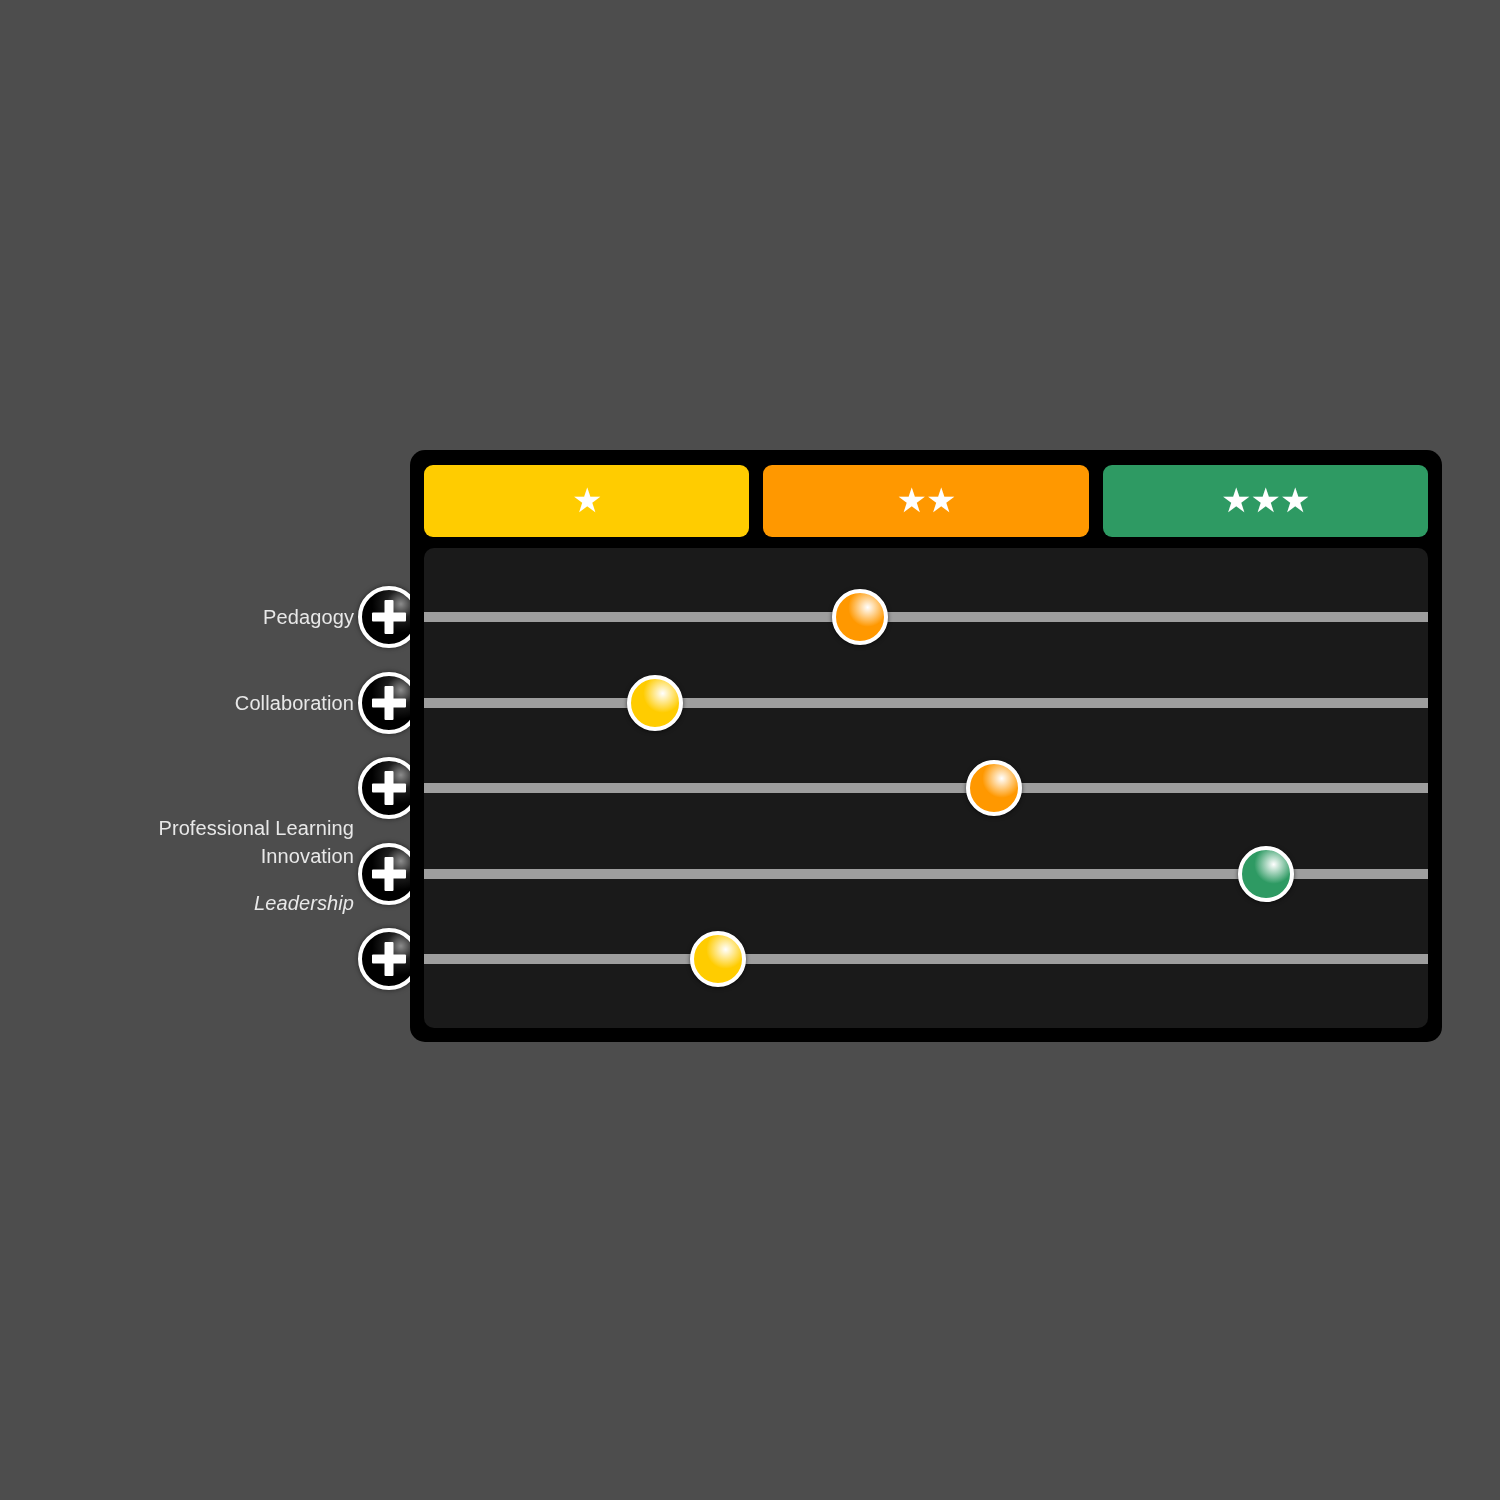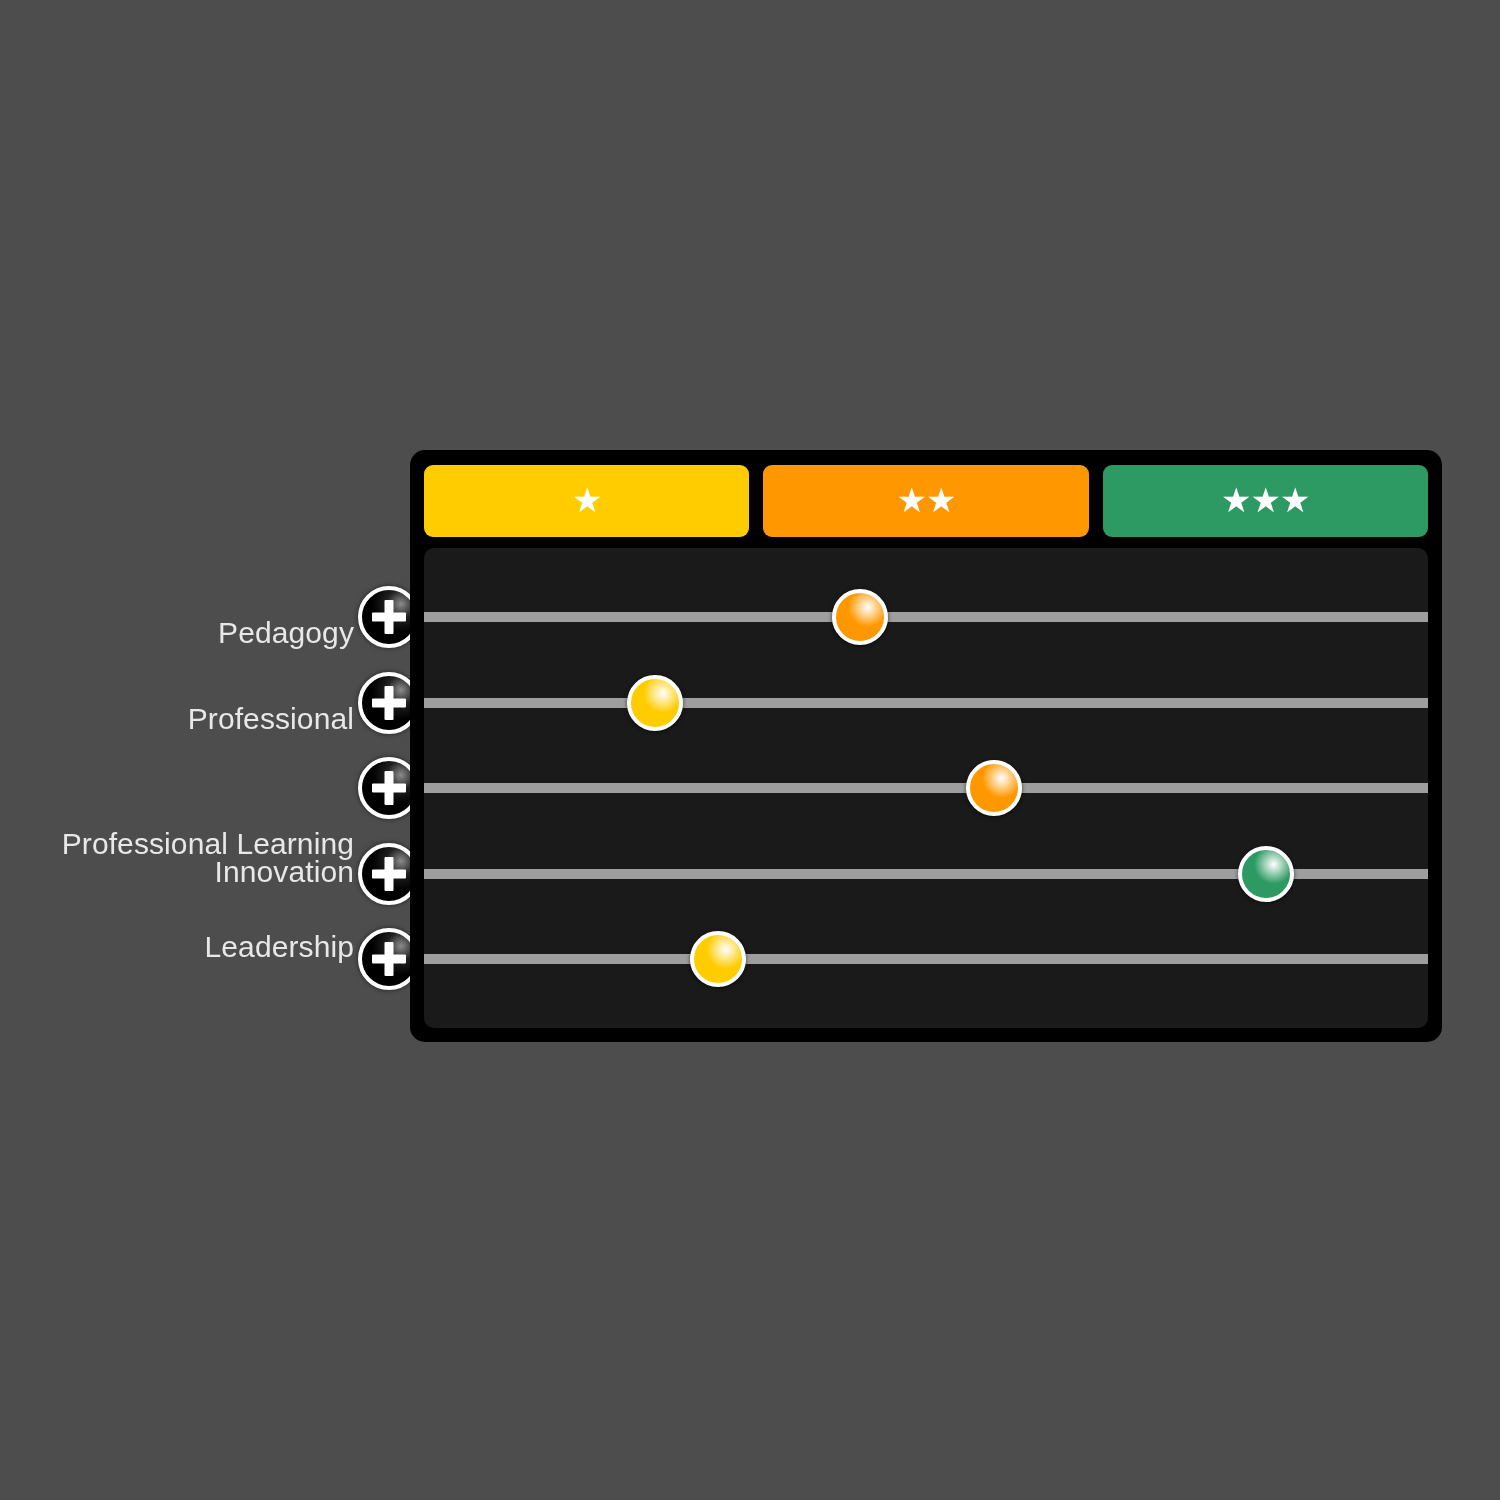--- a/index.html
+++ b/index.html
@@ -76,25 +76,24 @@
     top:-5px;
     background:#9e9e9e;
   }
 
   
   .row-label {
     position:absolute;
     right:1146px;           
     white-space:nowrap;
     color:#e8e8e8;
-    font-size:30px;
+    font-size:20px;
     line-height:1;
     transform:translateY(-50%);
     letter-spacing:0.1px;
-    margin-top:16px;
   }
   .plus-btn {
     position:absolute;
     width:62px; height:62px;
     border-radius:50%;
     background:
       radial-gradient(circle at 72% 26%, rgba(255,255,255,0.55) 0%, rgba(255,255,255,0.12) 26%, rgba(255,255,255,0) 52%),
       #000000;
     border:4px solid #ffffff;
     transform:translate(-50%,-50%);
@@ -122,27 +121,27 @@
   }
 </style>
 </head>
 <body>
 
 <div id="stage">
 
   <div id="labels-layer">
       <div class="row-label" style="top: 617px;">Pedagogy</div>
       <div class="plus-btn" style="left: 389px; top: 617px;"></div>
-      <div class="row-label" style="top: 702.5px;">Professional</div>
+      <div class="row-label" style="top: 702.5px;">Collaboration</div>
       <div class="plus-btn" style="left: 389px; top: 702.5px;"></div>
       <div class="row-label" style="top: 828px;">Professional Learning</div>
       <div class="plus-btn" style="left: 389px; top: 788px;"></div>
       <div class="row-label" style="top: 856px; text-align: right;">Innovation</div>
       <div class="plus-btn" style="left: 389px; top: 873.5px;"></div>
-      <div class="row-label" style="top: 931px;">Leadership</div>
+      <div class="row-label" style="top: 903px; font-style: italic;">Leadership</div>
       <div class="plus-btn" style="left: 389px; top: 959px;"></div>
     </div>
 
   <div id="panel">
 
     <div id="rating-header">
         <button class="rating-btn" style="background: rgb(255, 204, 0);">
           <span class="stars">★</span>
         </button>
         <button class="rating-btn" style="background: rgb(255, 152, 0);">

